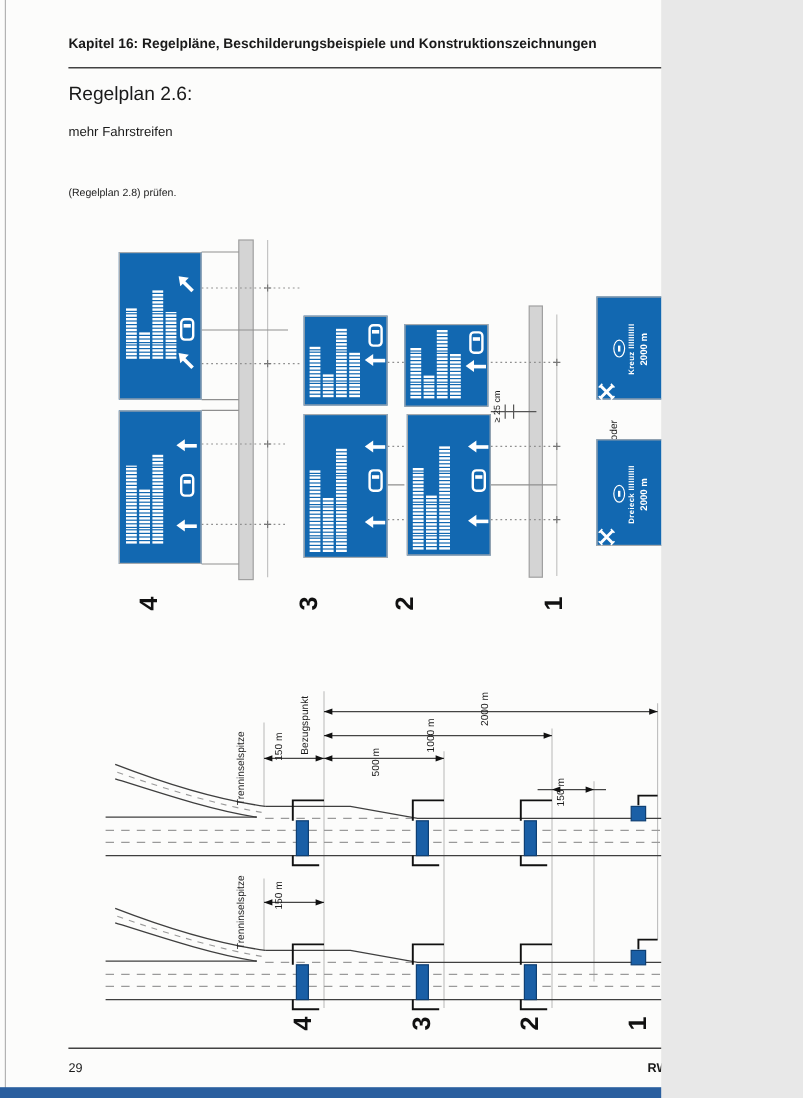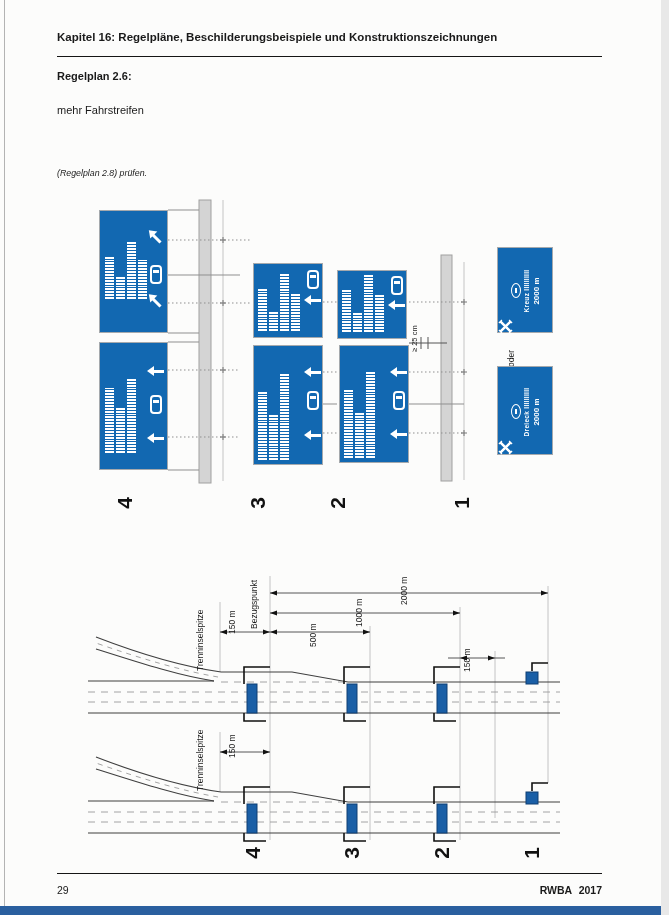--- a/index.html
+++ b/index.html
@@ -1,23 +1,23 @@
 <!DOCTYPE html>
 <html><head>
 <meta charset="utf-8">
 <style>
   html,body{margin:0;padding:0;background:#e8e8e8;}
-  #page{position:relative;width:661px;height:915px;background:#fcfcfb;overflow:hidden;
+  #page{position:relative;width:551px;height:915px;background:#fcfcfb;overflow:hidden;
         font-family:"Liberation Sans",sans-serif;color:#1a1a1a;}
   .abs{position:absolute;}
   #left-edge{left:4px;top:0;width:1px;height:915px;background:#b3b3b3;}
   #bottom-bar{left:0;top:906px;width:669px;height:9px;background:#2a5f9f;}
   .kapitel{left:57px;top:31px;font-size:11.5px;font-weight:bold;}
   .rule{border-top:1.5px solid #151515;left:57px;width:545px;height:0;}
-  .rptitle{left:57px;top:70px;font-size:11px;font-weight:bold;}
+  .rptitle{left:57px;top:70px;font-size:16px;font-weight:normal;}
   .body-line{left:57px;font-size:11px;}
   .note-line{left:57px;font-size:8.8px;color:#222;}
   .footer-text{font-size:10.5px;}
   
   .sign{position:absolute;background:#1268b1;border:1px solid #a5a9ad;box-sizing:border-box;}
   .bars{position:absolute;display:flex;align-items:flex-end;gap:2px;}
   .barcol{display:flex;flex-direction:column;gap:1px;}
   .bar{width:9px;height:1.9px;background:#fff;}
   .arrow{position:absolute;width:17px;height:11px;}
   .arrow .head{position:absolute;left:0;top:0;width:0;height:0;
@@ -48,21 +48,21 @@
 
 <div id="page">
 
   <div class="abs" id="left-edge"></div>
 
   <div class="abs kapitel">Kapitel 16: Regelpläne, Beschilderungsbeispiele und Konstruktionszeichnungen</div>
   <div class="abs rule" style="top:56px;"></div>
 
   <div class="abs rptitle">Regelplan 2.6:</div>
   <div class="abs body-line" style="top:104px;">mehr Fahrstreifen</div>
-  <div class="abs note-line" style="top:168px;font-style:italic;">(Regelplan 2.8) prüfen.</div>
+  <div class="abs note-line" style="top:155px;">(Regelplan 2.8) prüfen.</div>
 
   <svg width="669" height="915" viewBox="0 0 669 915">
 
     <g>
       <rect x="199" y="200" width="12" height="283" fill="#d4d4d4" stroke="#a0a0a0" stroke-width="1"></rect>
       <rect x="441" y="255" width="11" height="226" fill="#d4d4d4" stroke="#a0a0a0" stroke-width="1"></rect>
       <path d="M223,200 V481 M464,262 V480" stroke="#c4c4c4" stroke-width="1" fill="none"></path>
     </g>
 
     <g stroke="#8f8f8f" stroke-width="1" fill="none">

